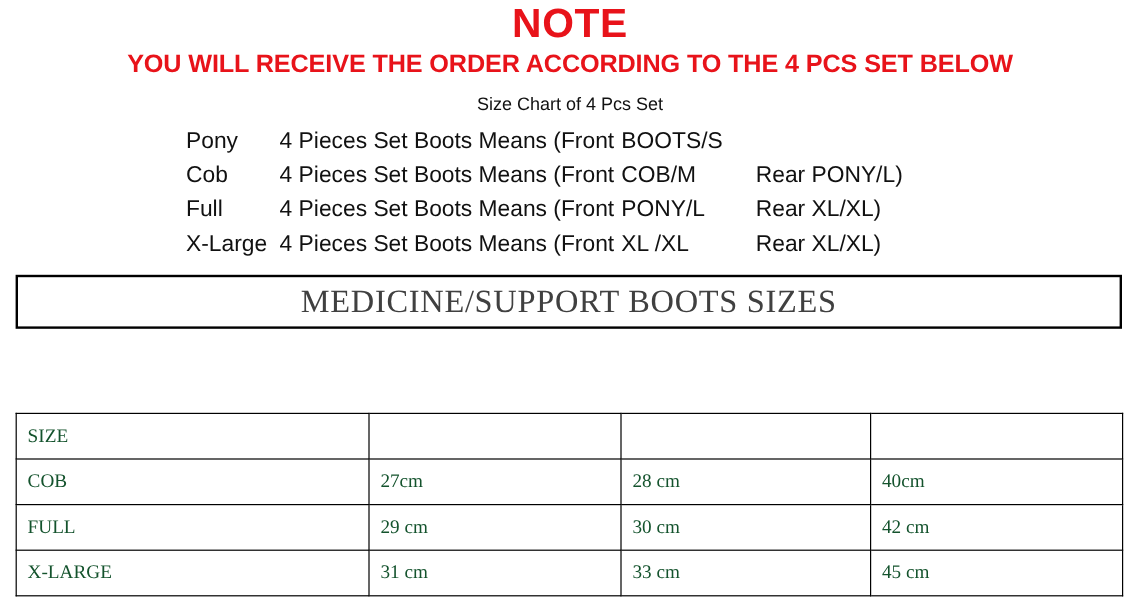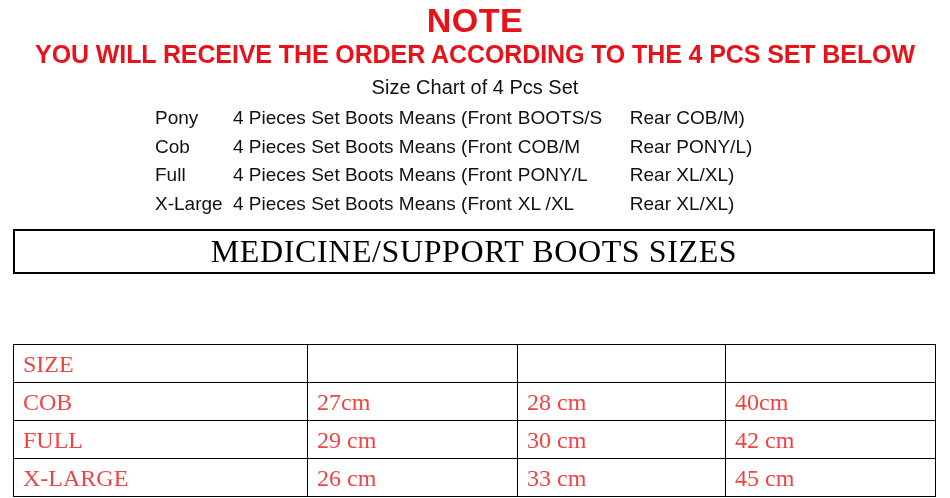--- a/index.html
+++ b/index.html
@@ -28,31 +28,31 @@
     font-weight: bold;
     font-size: 34px;
     line-height: 38px;
     letter-spacing: 0.5px;
     margin-top: 1px;
   }
   .note-sub {
     text-align: center;
     color: #e8131a;
     font-weight: bold;
-    font-size: 25px;
+    font-size: 21px;
     line-height: 26px;
     letter-spacing: -0.1px;
     margin-top: 2px;
     white-space: nowrap;
   }
 
   
   .sizechart-heading {
     text-align: center;
-    font-size: 20px;
+    font-size: 15px;
     line-height: 23px;
     margin-top: 9px;
     color: #111;
   }
   .set-list {
     width: 640px;
     margin: 5px auto 0 auto;
     font-size: 19px;
     line-height: 28.5px;
     color: #111;
@@ -88,36 +88,36 @@
     width: 922px;
     height: 45px;
     border: 2px solid #000000;
     box-sizing: border-box;
     display: flex;
     align-items: center;
     justify-content: center;
   }
   .banner-text {
     font-family: "Liberation Serif", serif;
-    font-size: 32px;
+    font-size: 27px;
     letter-spacing: 0.6px;
-    color: #000000;
+    color: #404040;
   }
 
   
   .sizes-table {
     position: absolute;
     left: 13px;
     top: 343px;
     width: 922px;
     border-collapse: collapse;
     table-layout: fixed;
     font-family: "Liberation Serif", serif;
-    font-size: 24px;
-    color: #ef4444;
+    font-size: 16px;
+    color: #14532d;
   }
   .sizes-table td {
     border: 1.5px solid #000000;
     height: 37px;
     padding: 0 0 0 9px;
     vertical-align: middle;
     line-height: 30px;
     overflow: hidden;
     white-space: nowrap;
   }
@@ -134,21 +134,20 @@
   <div class="note-title">NOTE</div>
   <div class="note-sub">YOU WILL RECEIVE THE ORDER ACCORDING TO THE 4 PCS SET BELOW</div>
 
   <div class="sizechart-heading">Size Chart of 4 Pcs Set</div>
 
   <div class="set-list">
     <div class="set-row">
       <span class="c-size">Pony</span>
       <span class="c-means">4 Pieces Set Boots Means (Front</span>
       <span class="c-front">BOOTS/S</span>
-      <span class="c-rear">Rear COB/M)</span>
     </div>
     <div class="set-row">
       <span class="c-size">Cob</span>
       <span class="c-means">4 Pieces Set Boots Means (Front</span>
       <span class="c-front">COB/M</span>
       <span class="c-rear">Rear PONY/L)</span>
     </div>
     <div class="set-row">
       <span class="c-size">Full</span>
       <span class="c-means">4 Pieces Set Boots Means (Front</span>
@@ -188,20 +187,20 @@
         <td>40cm</td>
       </tr>
       <tr>
         <td>FULL</td>
         <td>29 cm</td>
         <td>30 cm</td>
         <td>42 cm</td>
       </tr>
       <tr>
         <td>X-LARGE</td>
-        <td>26 cm</td>
+        <td>31 cm</td>
         <td>33 cm</td>
         <td>45 cm</td>
       </tr>
     </tbody>
   </table>
 
 </div>
 
 </body></html>

